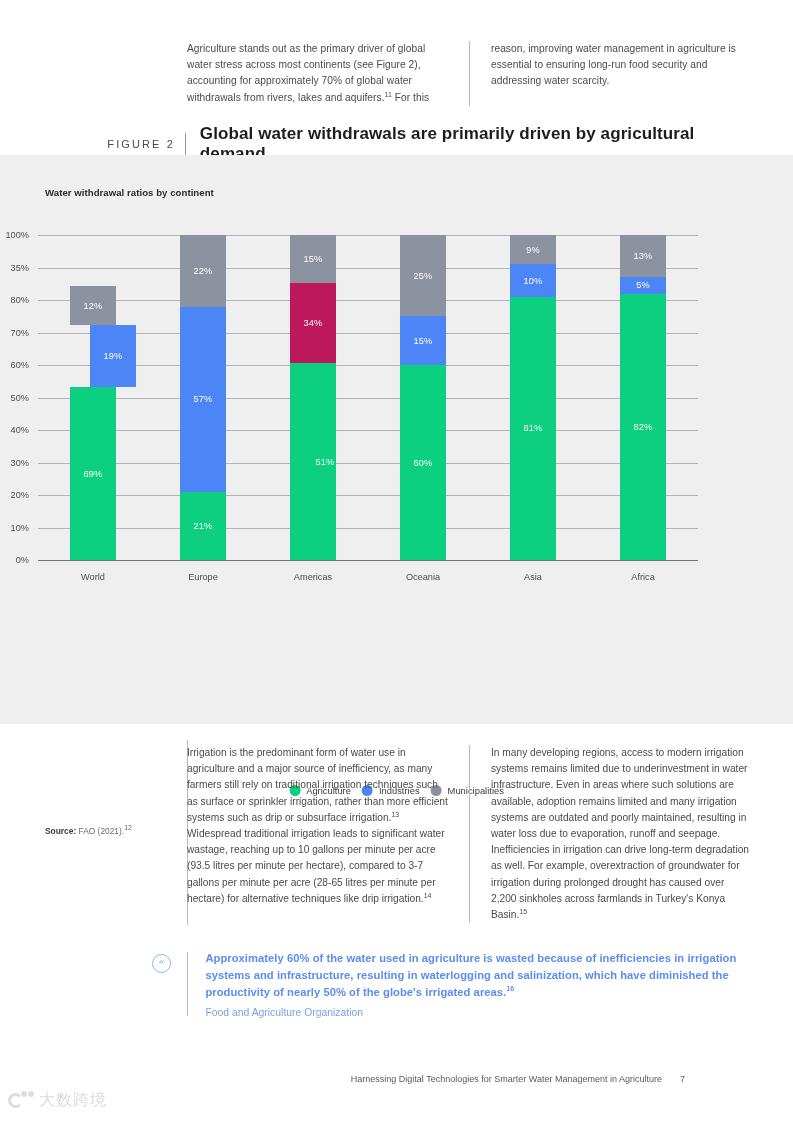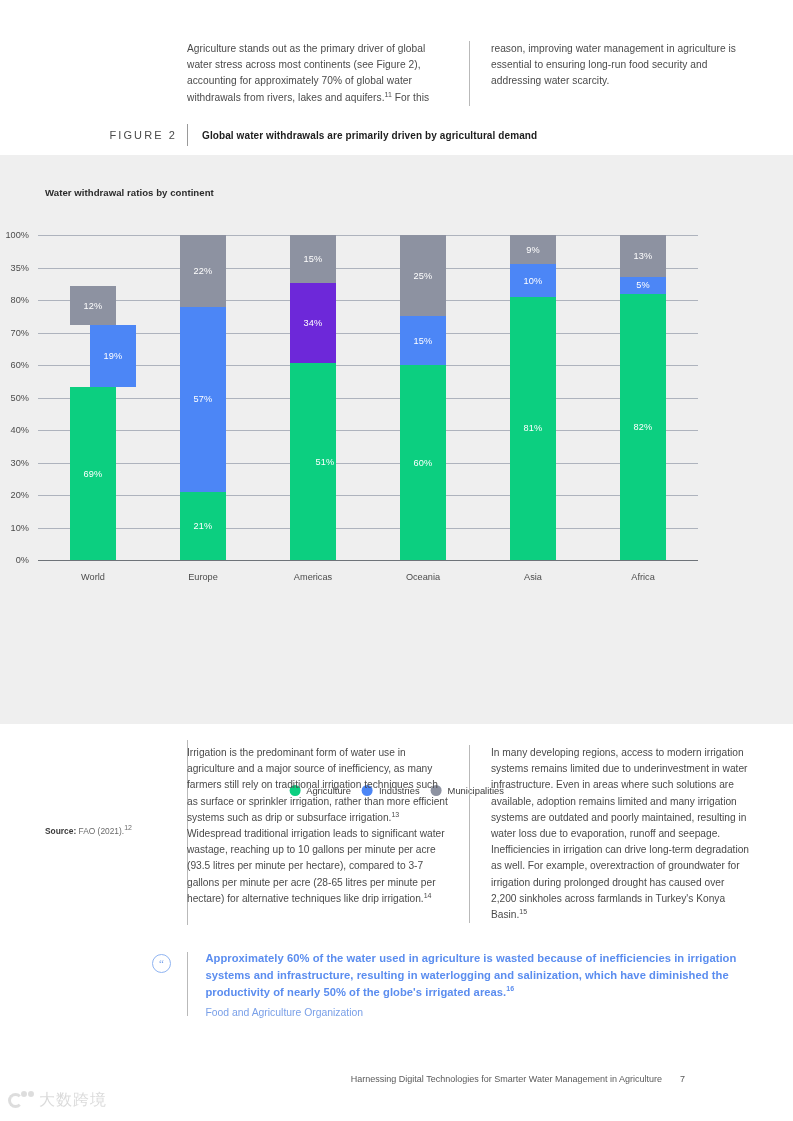--- a/index.html
+++ b/index.html
@@ -29,21 +29,21 @@
   
   .figure-head {
     position:absolute; left:97px; top:124px; width:653px;
     display:flex; align-items:center;
   }
   .figure-label {
     font-size:11px; letter-spacing:2.1px; color:#4a4a4a;
     width:90px; text-align:right; padding-right:10px; white-space:nowrap;
   }
   .figure-rule { width:1px; background:#9a9a9a; height:22px; margin-right:14px; }
-  .figure-title { font-size:10px; font-weight:bold; color:#1d1d1d; letter-spacing:0.1px; }
+  .figure-title { font-size:17px; font-weight:bold; color:#1d1d1d; letter-spacing:0.1px; }
 
   
   .chart-panel {
     position:absolute; left:0; top:155px; width:793px; height:569px;
     background:#efefef;
   }
   .chart-heading {
     position:absolute; left:45px; top:32px;
     font-size:9.6px; font-weight:bold; color:#2b2b2b; letter-spacing:0.05px;
   }
@@ -254,21 +254,21 @@
           </div>
           <div class="seg" style="height: 68.25px; background: rgb(12, 207, 128);">
             <span class="seg-label">21%</span>
           </div>
           <div class="xtick">Europe</div>
         </div>
         <div class="bar-group" style="left: 252px; width: 46px;">
           <div class="seg" style="height: 48.75px; background: rgb(141, 146, 161);">
             <span class="seg-label">15%</span>
           </div>
-          <div class="seg" style="height: 82px; background: #6d28d9;">
+          <div class="seg" style="height: 82px; background: #be185d;">
             <span class="seg-label">34%</span>
           </div>
           <div class="seg" style="height: 200px; background: rgb(12, 207, 128); padding-left: 24px;">
             <span class="seg-label">51%</span>
           </div>
           <div class="xtick">Americas</div>
         </div>
         <div class="bar-group" style="left: 362px; width: 46px;">
           <div class="seg" style="height: 81.25px; background: rgb(141, 146, 161);">
             <span class="seg-label">25%</span>

